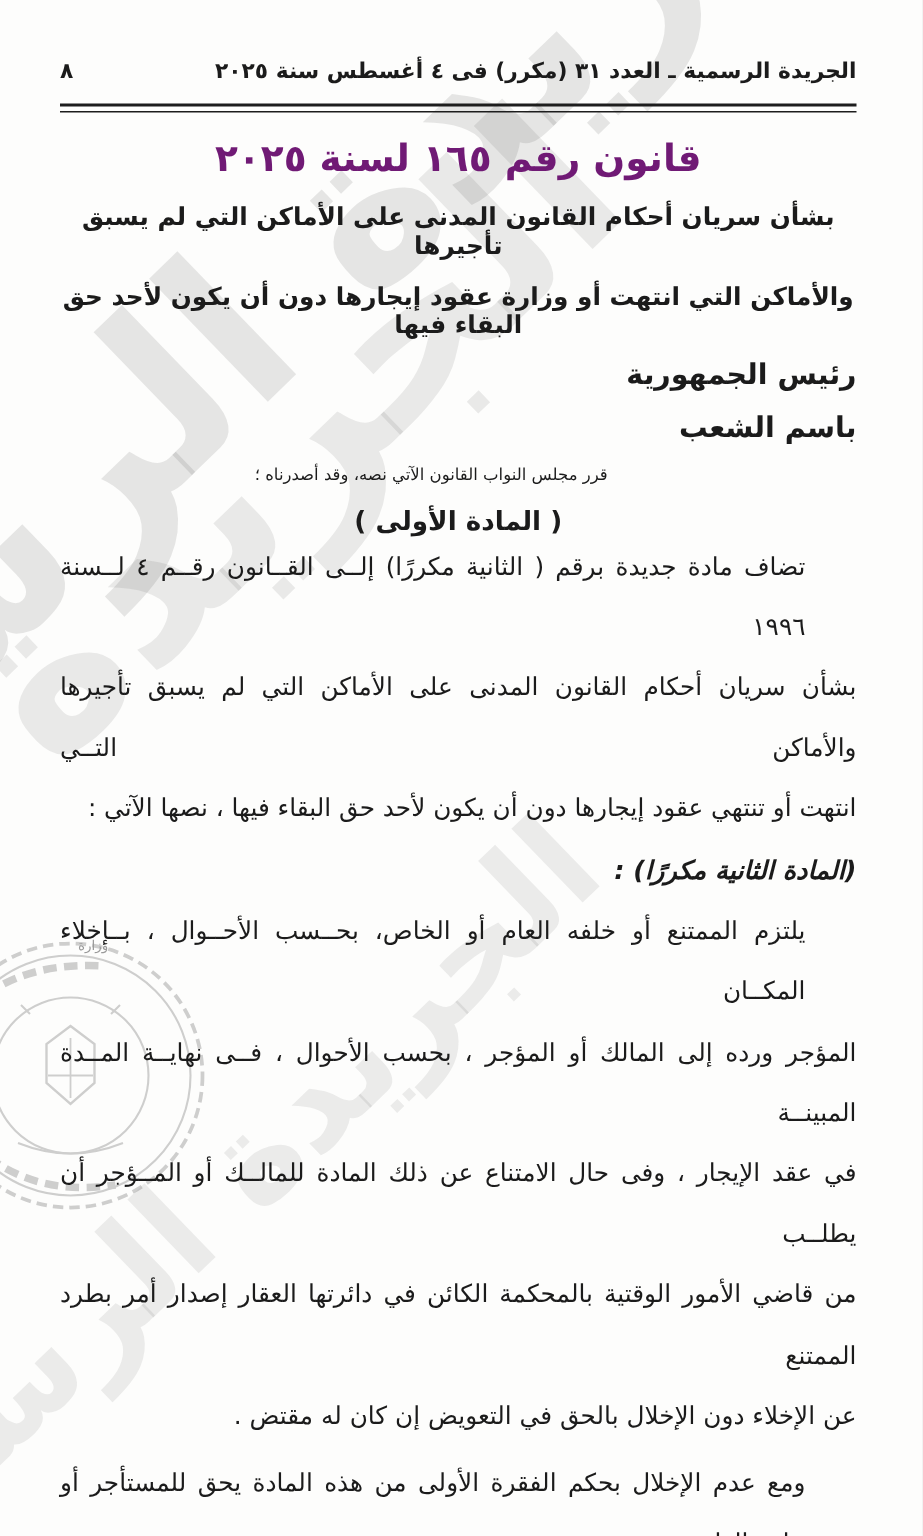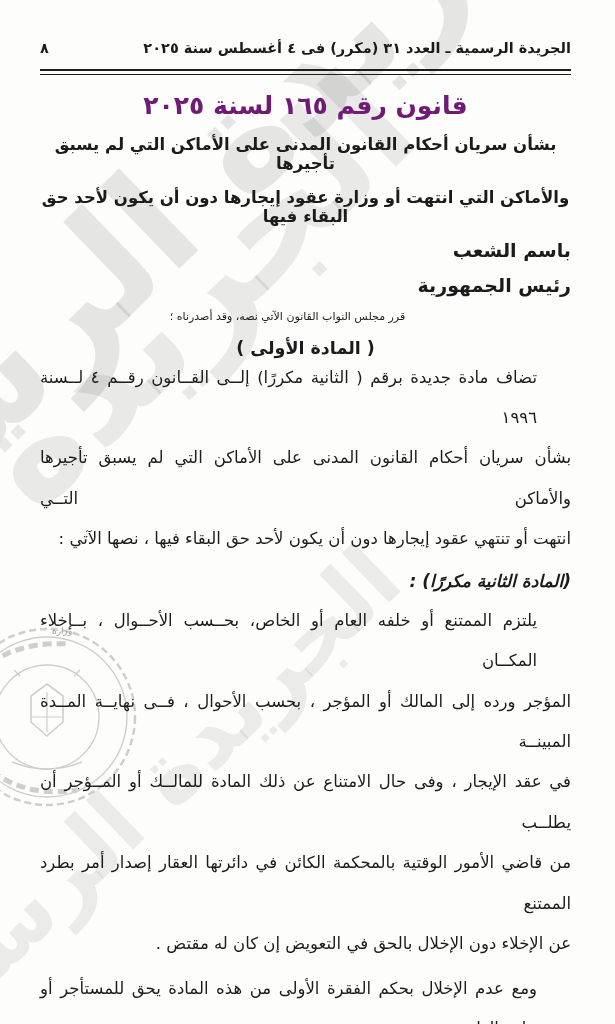--- a/index.html
+++ b/index.html
@@ -85,22 +85,22 @@
     </div>
 
     <div class="rule"></div>
 
     <div class="law-title" style="color: #701a75;">قانون رقم ١٦٥ لسنة ٢٠٢٥</div>
 
 
     <div class="subject">بشأن سريان أحكام القانون المدنى على الأماكن التي لم يسبق تأجيرها</div>
     <div class="subject">والأماكن التي انتهت أو وزارة عقود إيجارها دون أن يكون لأحد حق البقاء فيها</div>
 
+    <div class="right-head">رئيس الجمهورية</div>
     <div class="right-head">باسم الشعب</div>
-    <div class="right-head">رئيس الجمهورية</div>
 
     <div class="decree">قرر مجلس النواب القانون الآتي نصه، وقد أصدرناه ؛</div>
 
     <div class="section-head">( المادة الأولى )</div>
 
     <div class="para indent-first">
         <div class="tline">تضاف مادة جديدة برقم ( الثانية مكررًا) إلــى القــانون رقــم ٤ لــسنة ١٩٩٦</div>
         <div class="tline">بشأن سريان أحكام القانون المدنى على الأماكن التي لم يسبق تأجيرها والأماكن التــي</div>
         <div class="tline">انتهت أو تنتهي عقود إيجارها دون أن يكون لأحد حق البقاء فيها ، نصها الآتي :</div>
       </div>

